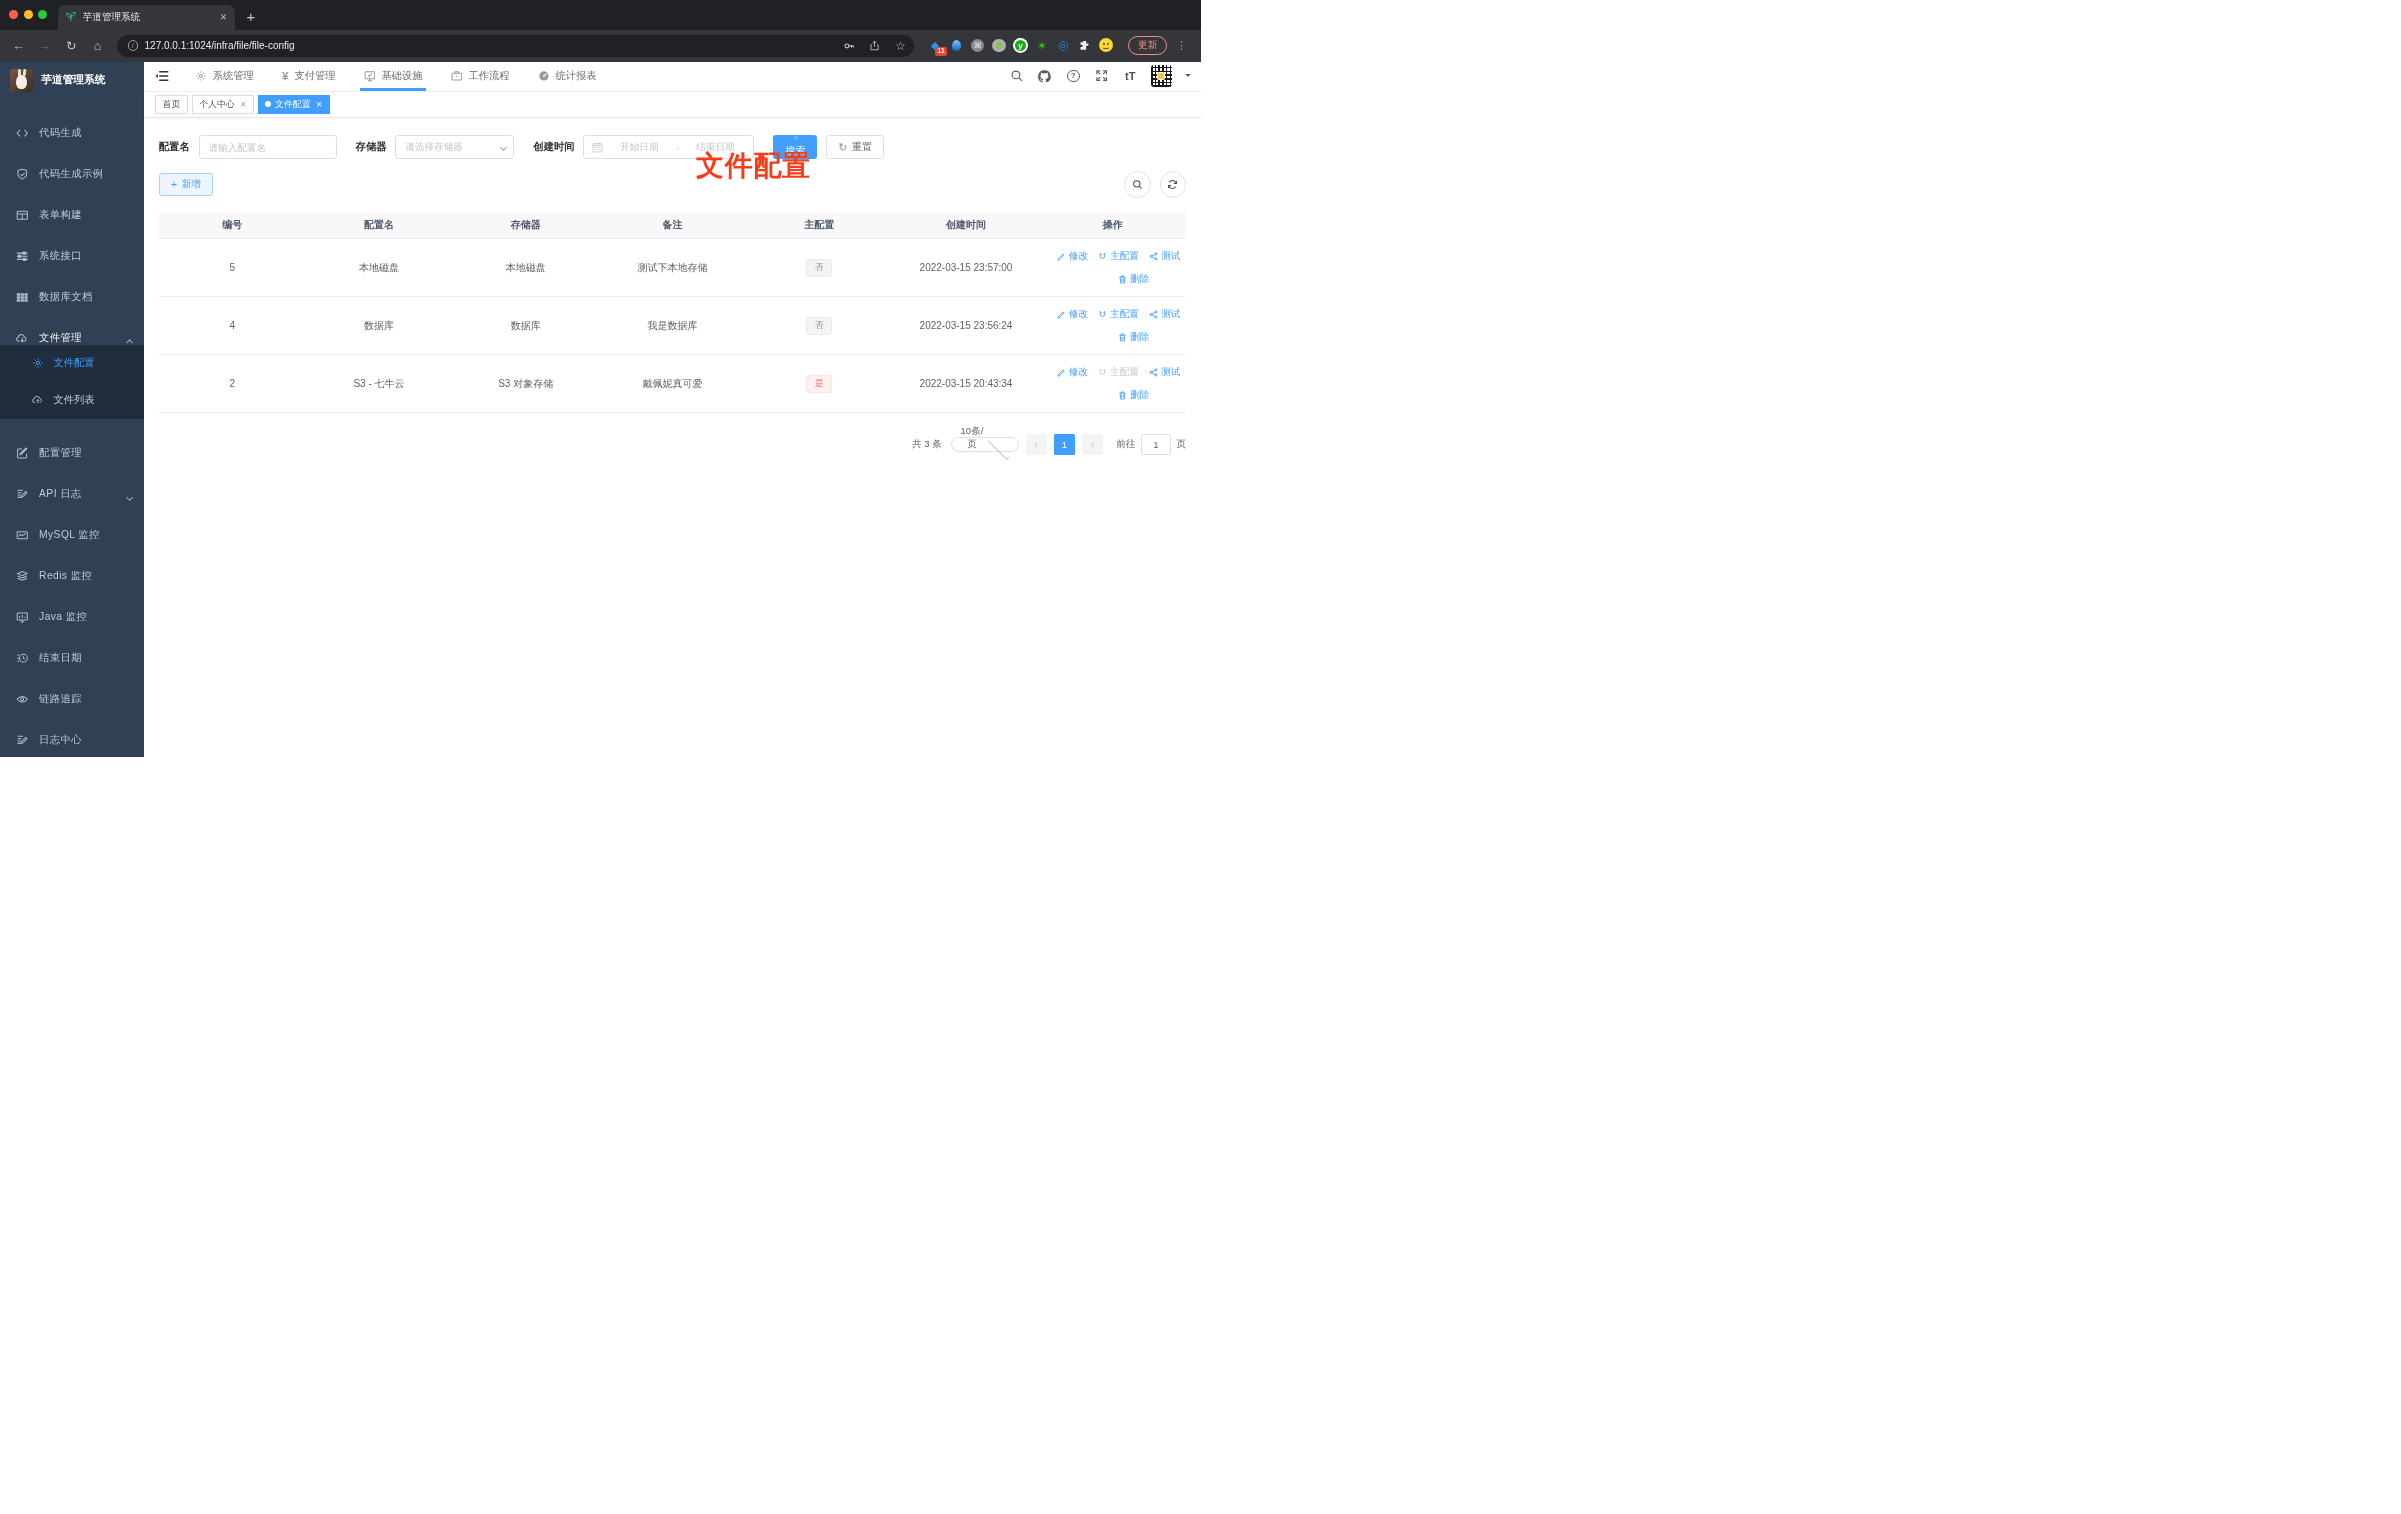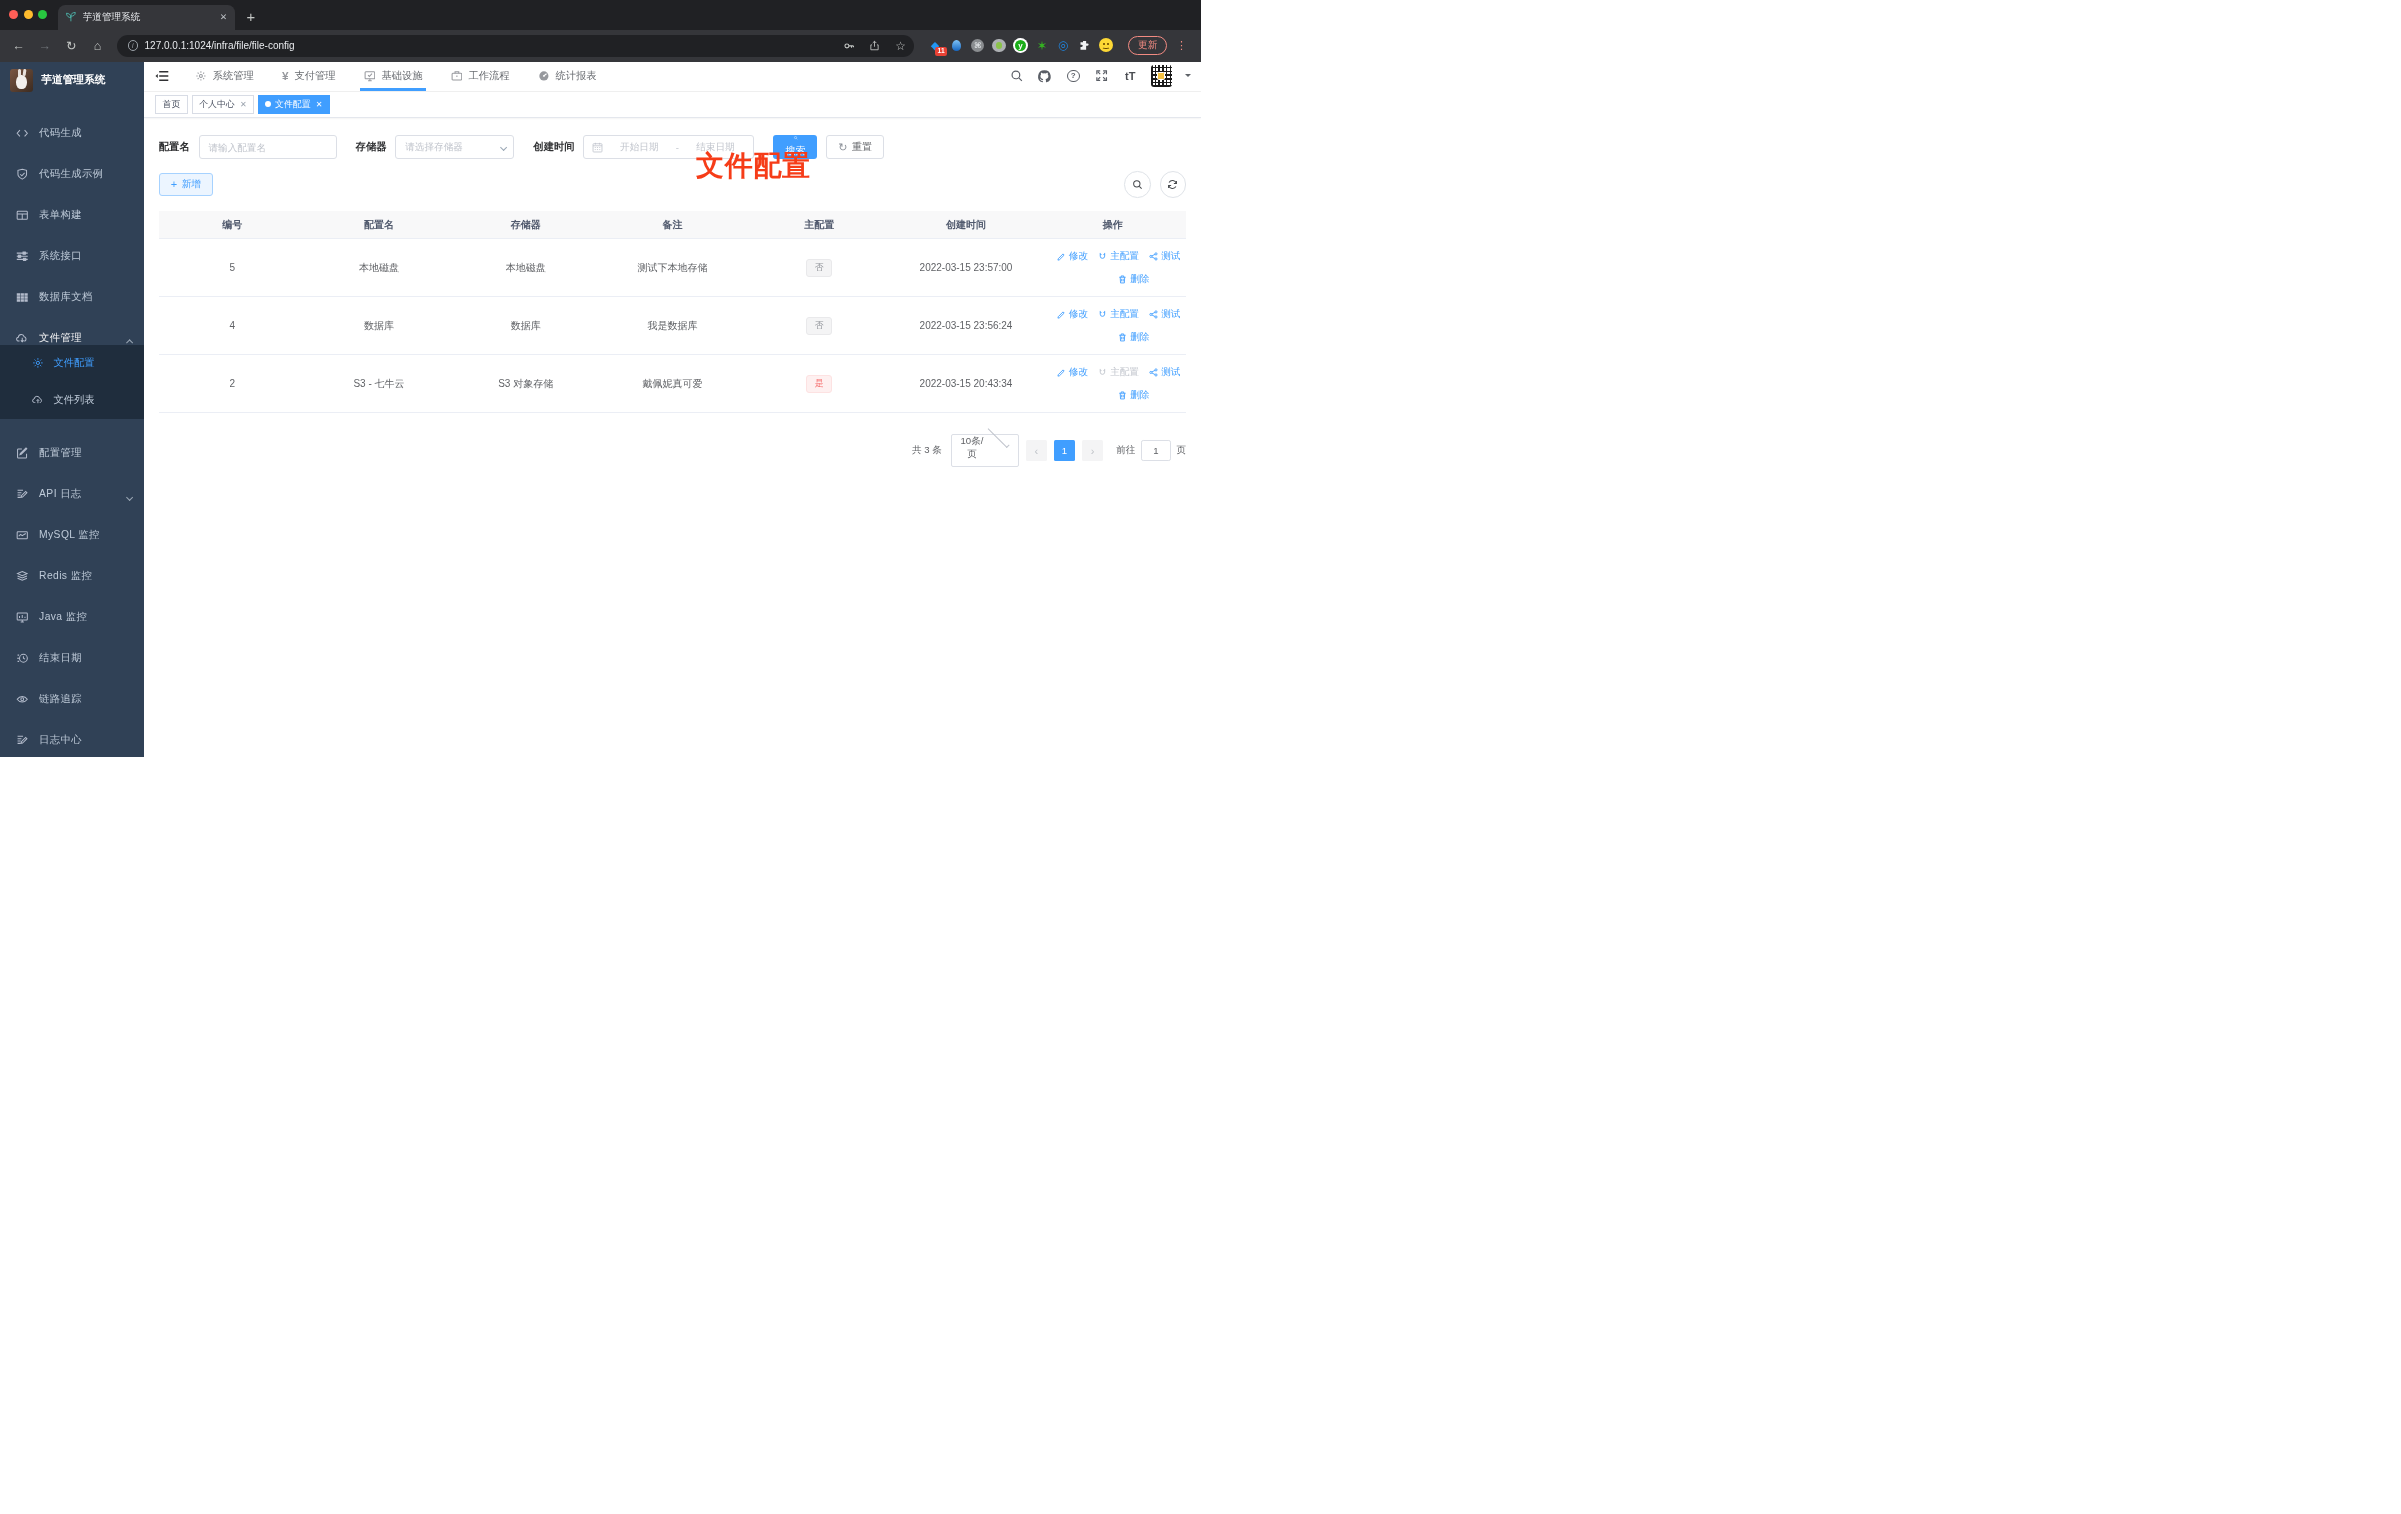--- a/index.html
+++ b/index.html
@@ -129,21 +129,21 @@
   .ops-cell { padding-right:5.9px; }
   .opline1 { display:flex; justify-content:flex-end; gap:10.3px; margin-bottom:10.3px; }
   .opline2 { display:flex; justify-content:flex-end; padding-right:31px; }
   .op-link { color:#409eff; font-size:9.6px; display:inline-flex; align-items:center; gap:3px; cursor:pointer; white-space:nowrap; }
   .op-link svg { stroke:#409eff; fill:none; stroke-width:1.4; }
   .op-link.disabled { color:#c0c4cc; cursor:not-allowed; }
   .op-link.disabled svg { stroke:#c0c4cc; }
 
   .pagination { margin-top:20.7px; display:flex; justify-content:flex-end; align-items:center; gap:7.4px; font-size:9.6px; color:#606266; }
   .pg-total { margin-right:1.5px; }
-  .pg-size { width:68px; height:33px; border:0.7px solid #dcdfe6; border-radius:2px; display:flex; align-items:flex-start; padding:0 5.9px 0 7.4px; color:#606266; cursor:pointer; }
+  .pg-size { width:68px; height:15px; border:0.7px solid #dcdfe6; border-radius:9px; display:flex; align-items:flex-end; padding:0 5.9px 0 7.4px; color:#606266; cursor:pointer; }
   .pg-size span { flex:1; text-align:center; }
   .pg-size .chev { border-color:#c0c4cc; width:4.4px; height:4.4px; }
   .pg-btn { width:20.7px; height:20.7px; background:#f4f4f5; border-radius:1.5px; display:flex; align-items:center; justify-content:center; color:#bfc3c9; font-size:11px; cursor:pointer; }
   .pg-cur { width:20.7px; height:20.7px; background:#409eff; color:#fff; border-radius:1.5px; display:flex; align-items:center; justify-content:center; font-size:9.6px; cursor:pointer; }
   .pg-goto { display:flex; align-items:center; gap:5.9px; margin-left:5.9px; }
   .pg-input { width:29.5px; height:20.7px; border:0.7px solid #dcdfe6; border-radius:2.2px; text-align:center; font-size:9.6px; color:#606266; font-family:inherit; }
 </style>
 </head>
 <body>
 

